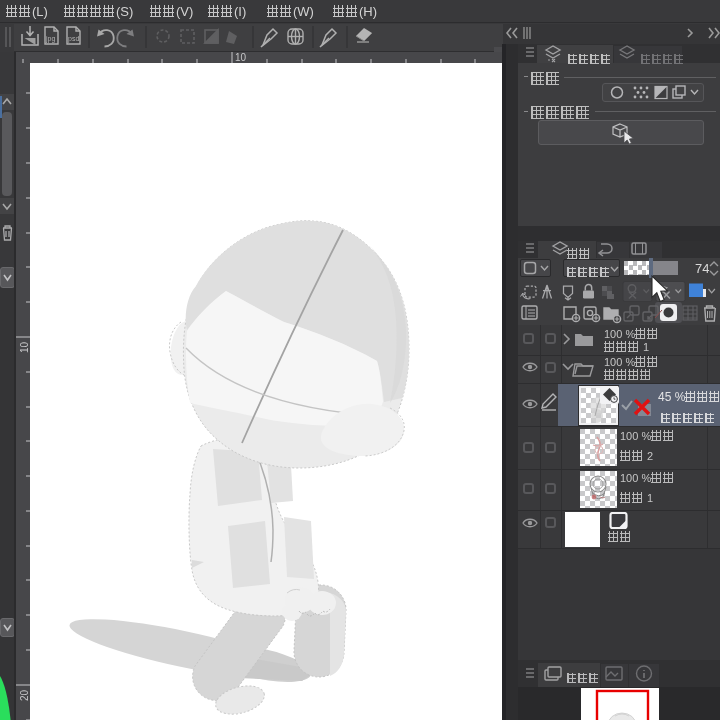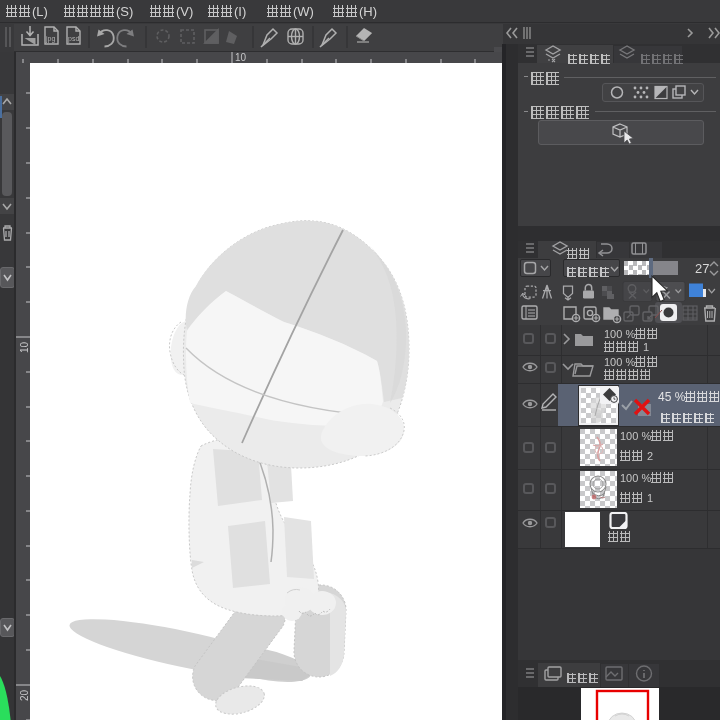--- a/index.html
+++ b/index.html
@@ -301,21 +301,21 @@
   <path d="M21 7 l3.5 4 3.5 -4" stroke="#a6a6a8" fill="none" stroke-width="1.4"></path>
 </svg>
 <div class="ab" style="left:563px;top:259px;width:57px;height:18px;background:#464649;border:1px solid #2a2a2c;border-radius:2px"></div>
 <span class="ab" style="left:567px;top:262px;color:#d2d2d4"><i class="k k11"></i><i class="k k11"></i><i class="k k11"></i><i class="k k11"></i></span>
 <svg class="ab" style="left:608px;top:263px" width="14" height="12">
       <path d="M3 4 l3.5 4 3.5 -4" stroke="#a6a6a8" fill="none" stroke-width="1.4"></path>
     </svg>
 <div class="ab" style="left:624px;top:261px;width:54px;height:14px;background:repeating-conic-gradient(#ffffff 0 25%,#b9b9bb 0 50%) 0 0/9px 9px"></div>
 <div class="ab" style="left:652px;top:261px;width:26px;height:14px;background:#85858a"></div>
 <div class="ab" style="left:649px;top:258px;width:4px;height:20px;background:#5d6a80"></div>
-<span class="ab" style="left:695px;top:261px;font-size:13px;color:#d8d8d8">27</span>
+<span class="ab" style="left:695px;top:261px;font-size:13px;color:#d8d8d8">74</span>
 <svg class="ab" style="left:708px;top:258px" width="12" height="20" viewBox="0 0 12 20">
   <path d="M2 8 l4 -4 4 4" stroke="#9a9a9c" fill="none" stroke-width="1.4"></path>
   <path d="M2 13 l4 4 4 -4" stroke="#9a9a9c" fill="none" stroke-width="1.4"></path>
 </svg>
 
 <svg class="ab" style="left:518px;top:281px" width="202" height="22" viewBox="0 0 202 22">
   <g stroke="#a9a9ab" fill="none" stroke-width="1.25">
     <rect x="7" y="5" width="11" height="11" rx="2" stroke-dasharray="2.2 1.6"></rect>
     <path d="M4.5 12 c0 4.5 3.5 6.5 8 5.5"></path>
     <path d="M4.5 12.5 l-2 3 M4.5 12.5 l3.2 1.6" stroke-width="1"></path>

